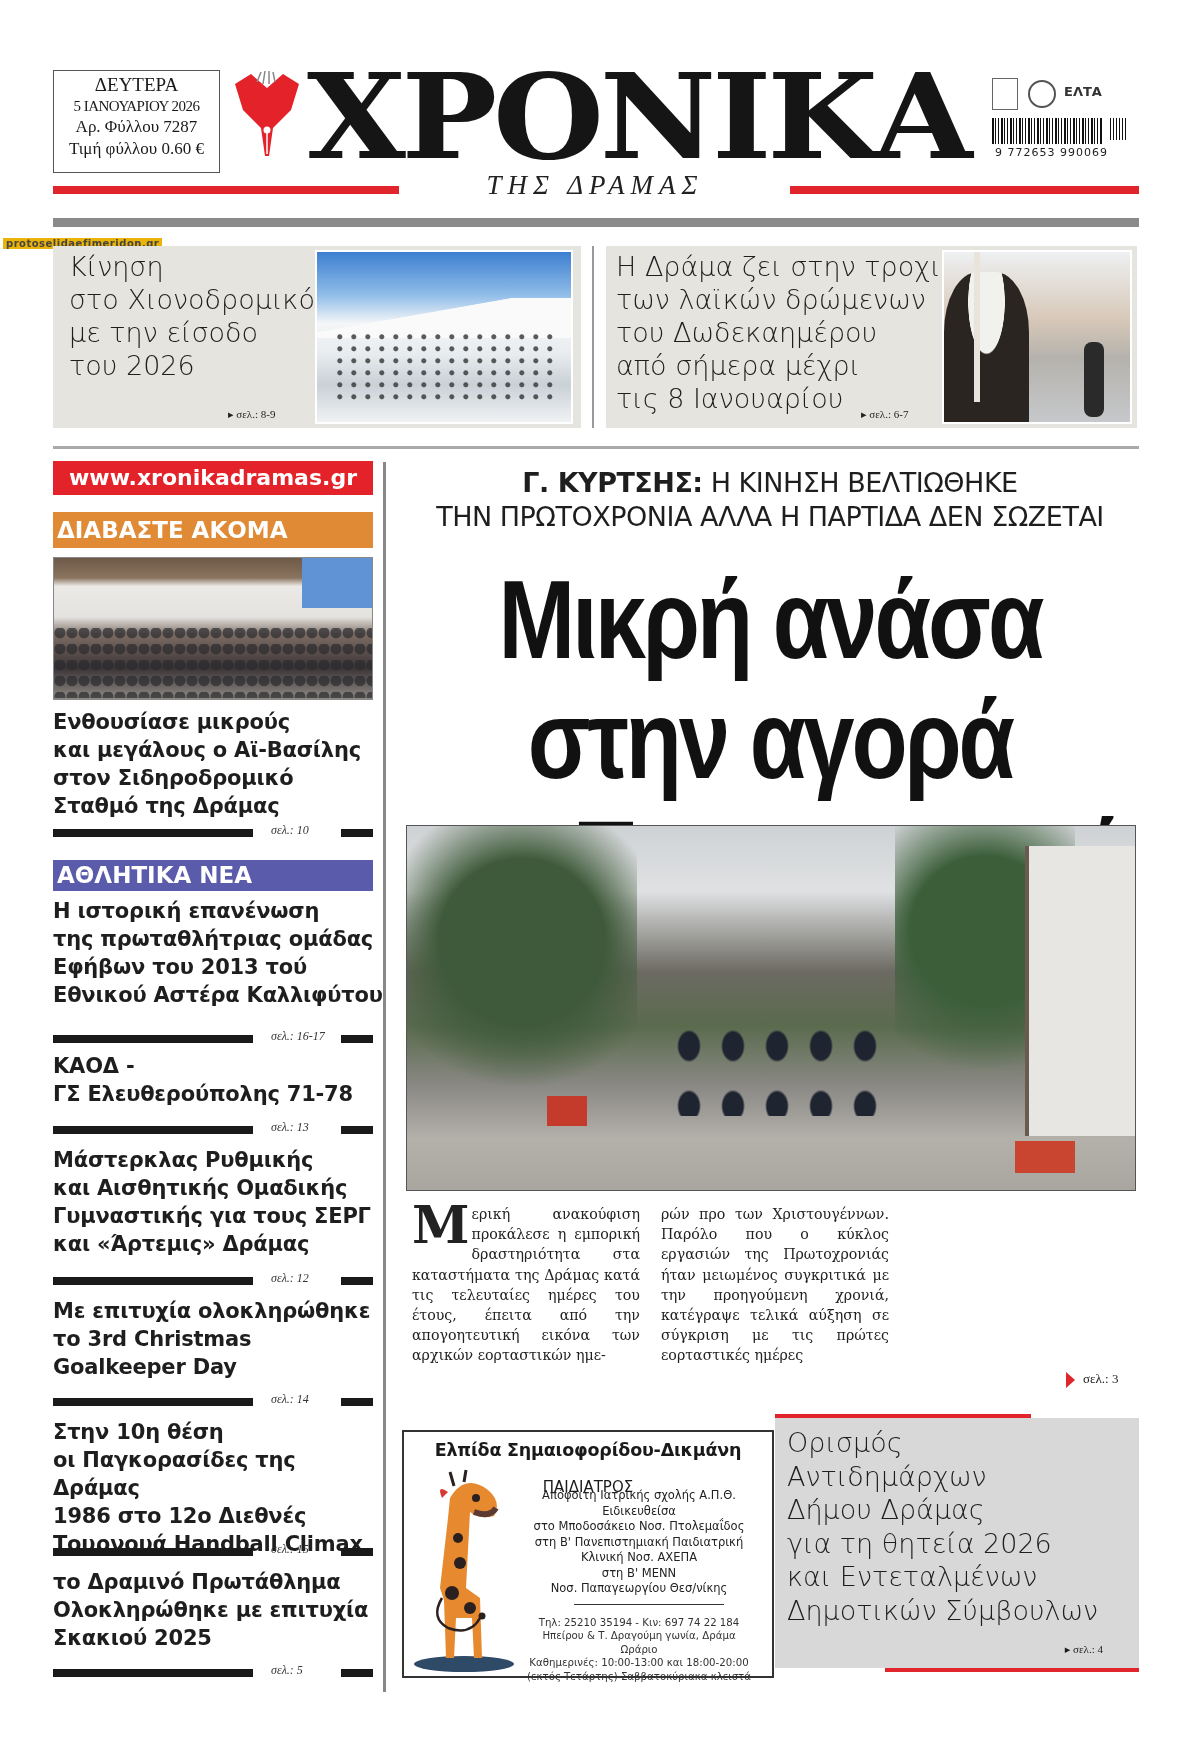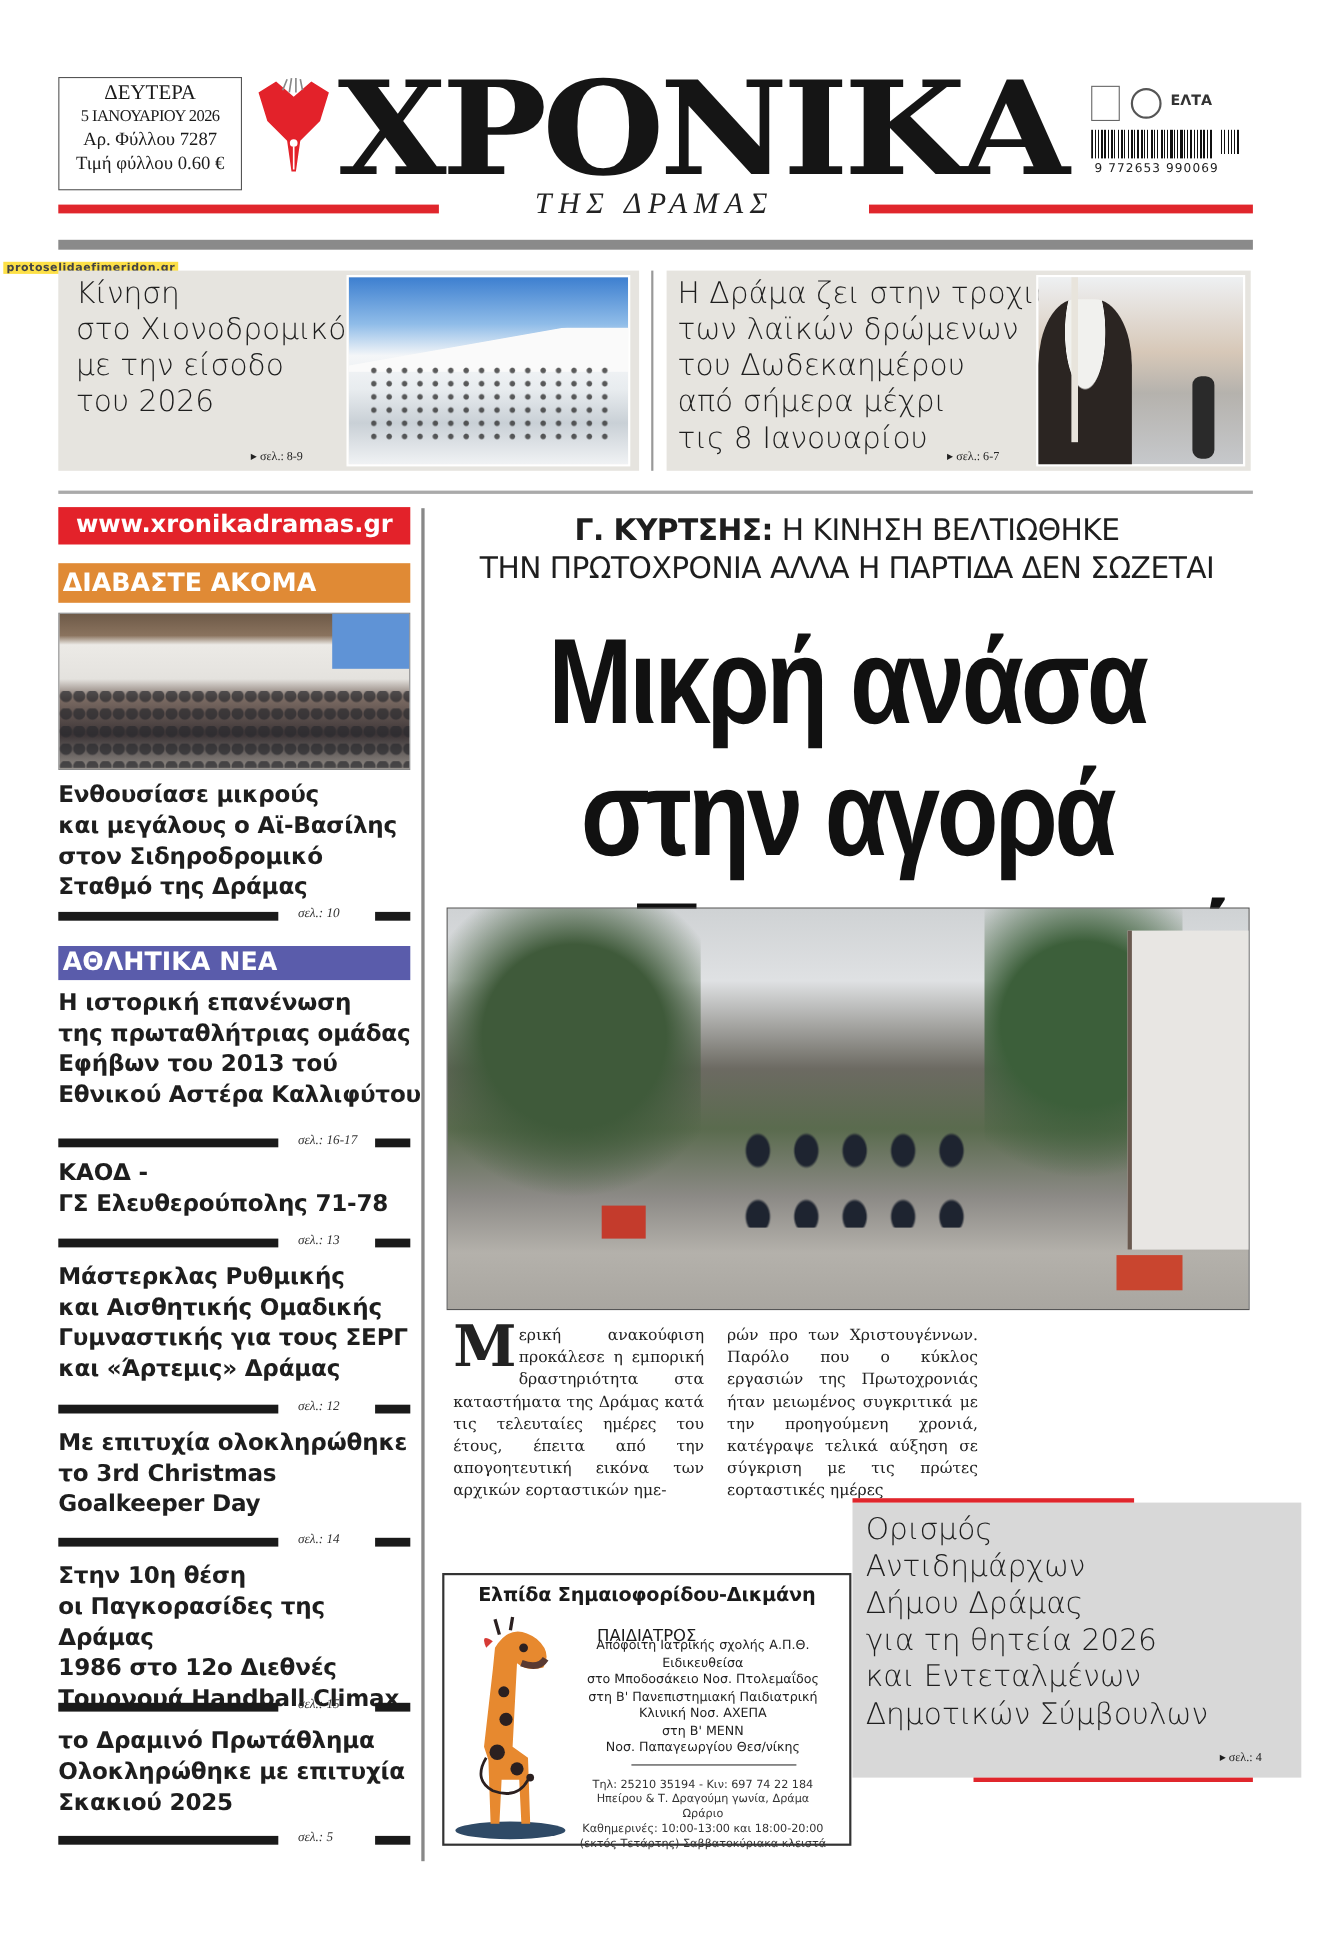--- a/index.html
+++ b/index.html
@@ -12,21 +12,21 @@
   .datebox .d2 { font-size: 15px; line-height: 20px; letter-spacing: -0.5px; }
   .datebox .d3, .datebox .d4 { font-size: 17px; line-height: 22px; }
   .logo-icon { left: 233px; top: 70px; width: 68px; height: 90px; }
   .title { left: 307px; top: 52px; font-family: "DejaVu Serif", serif; font-weight: bold; font-size: 118px; line-height: 130px; letter-spacing: -4px; color: #151515; transform: scaleX(1.08); transform-origin: left; }
   .subtitle { left: 400px; top: 170px; width: 390px; text-align: center; font-family: "Liberation Serif", serif; font-style: italic; font-size: 27px; letter-spacing: 6px; color: #222; }
   .red-line-l { left: 53px; top: 186px; width: 346px; height: 8px; background: #e0262c; }
   .red-line-r { left: 790px; top: 186px; width: 349px; height: 8px; background: #e0262c; }
   .gray-line { left: 53px; top: 218px; width: 1086px; height: 9px; background: #8a8a8a; }
   .barcode-area { left: 992px; top: 78px; width: 140px; height: 85px; }
   .barcode-num { left: 995px; top: 146px; font-size: 11px; letter-spacing: 1px; color: #222; }
-  .watermark { left: 3px; top: 238px; font-size: 10px; font-weight: bold; color: #444; background: #fde047; padding: 0 3px; letter-spacing: 0.5px; }
+  .watermark { left: 3px; top: 238px; font-size: 10px; font-weight: bold; color: #444; background: #eab308; padding: 0 3px; letter-spacing: 0.5px; }
 
   
   .teaser { top: 246px; height: 182px; background: #e6e4df; }
   .teaser .ttext { position: absolute; font-size: 27px; line-height: 33px; font-weight: 300; color: #1e1e1e; }
   .teaser .tpage { position: absolute; font-family: "Liberation Serif", serif; font-size: 11px; color: #222; }
   .teaser .tphoto { position: absolute; border: 2px solid #fff; }
   .t1 { left: 53px; width: 528px; padding-left: 36px; }
   .t2 { left: 606px; width: 531px; }
   .divider-v-top { left: 592px; top: 246px; width: 2px; height: 182px; background: #999; }
   .gray-line2 { left: 53px; top: 446px; width: 1086px; height: 3px; background: #aaa; }
@@ -57,21 +57,21 @@
   
   .ad { left: 402px; top: 1430px; width: 372px; height: 248px; border: 2px solid #333; text-align: center; }
   .ad .name { font-weight: bold; font-size: 17.5px; margin-top: 8px; color: #1a1a1a; letter-spacing: -0.2px; }
   .ad .role { font-size: 15px; margin-top: 18px; }
   .ad .info { position: absolute; left: 115px; width: 240px; font-size: 11.5px; line-height: 15.5px; color: #222; }
   .ad .sep { position: absolute; left: 170px; top: 172px; width: 150px; height: 1px; background: #333; }
   .ad .contact { position: absolute; left: 115px; top: 184px; width: 240px; font-size: 10.2px; line-height: 13.4px; color: #333; }
   .ad .giraffe { position: absolute; left: 6px; top: 36px; width: 108px; height: 205px; }
 
   
-  .promo { left: 775px; top: 1366px; width: 408px; height: 250px; background: #d8d8d8; }
+  .promo { left: 775px; top: 1418px; width: 364px; height: 250px; background: #d8d8d8; }
   .promo .topbar { position: absolute; left: 0; top: -4px; width: 256px; height: 4px; background: #e0262c; }
   .promo .botbar { position: absolute; left: 110px; bottom: -4px; width: 254px; height: 4px; background: #e0262c; }
   .promo .ptext { position: absolute; left: 12px; top: 8px; font-size: 27px; line-height: 33.5px; font-weight: 300; color: #1e1e1e; }
   .promo .ppage { position: absolute; right: 36px; bottom: 12px; font-family: "Liberation Serif", serif; font-size: 11px; }
 </style>
 </head>
 <body>
 
 <div class="abs datebox">
   <div class="d1">ΔΕΥΤΕΡΑ</div>

